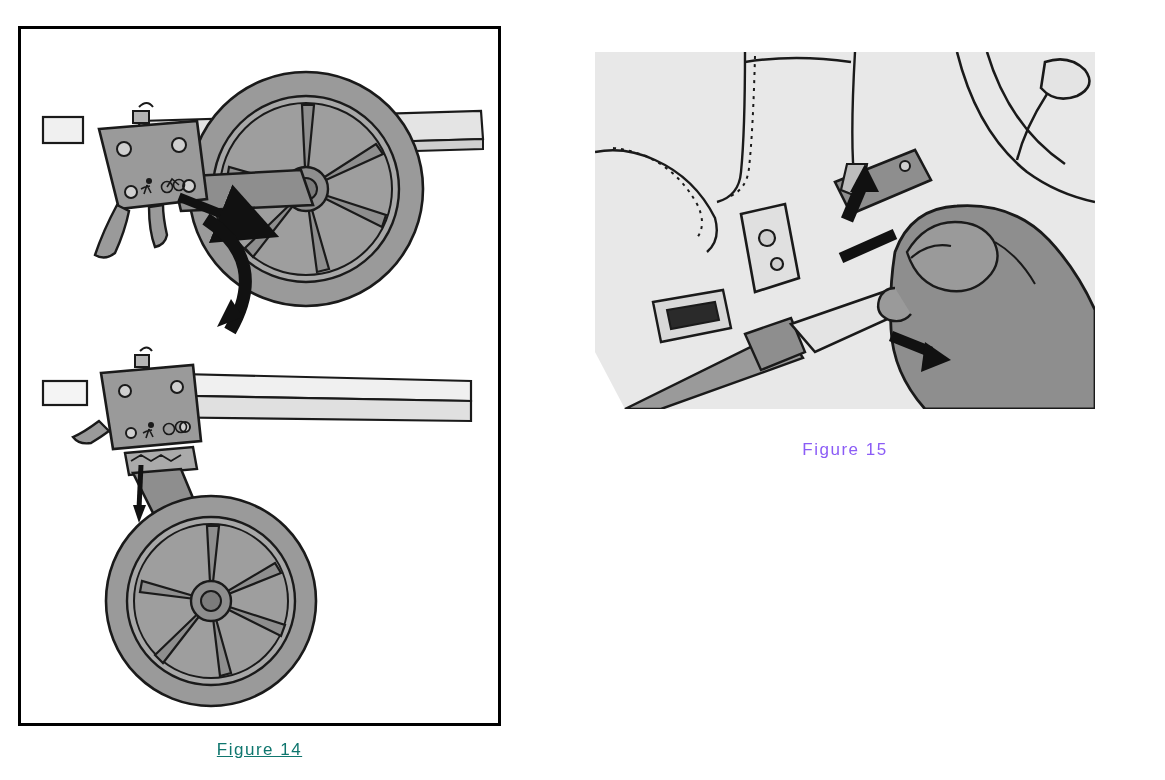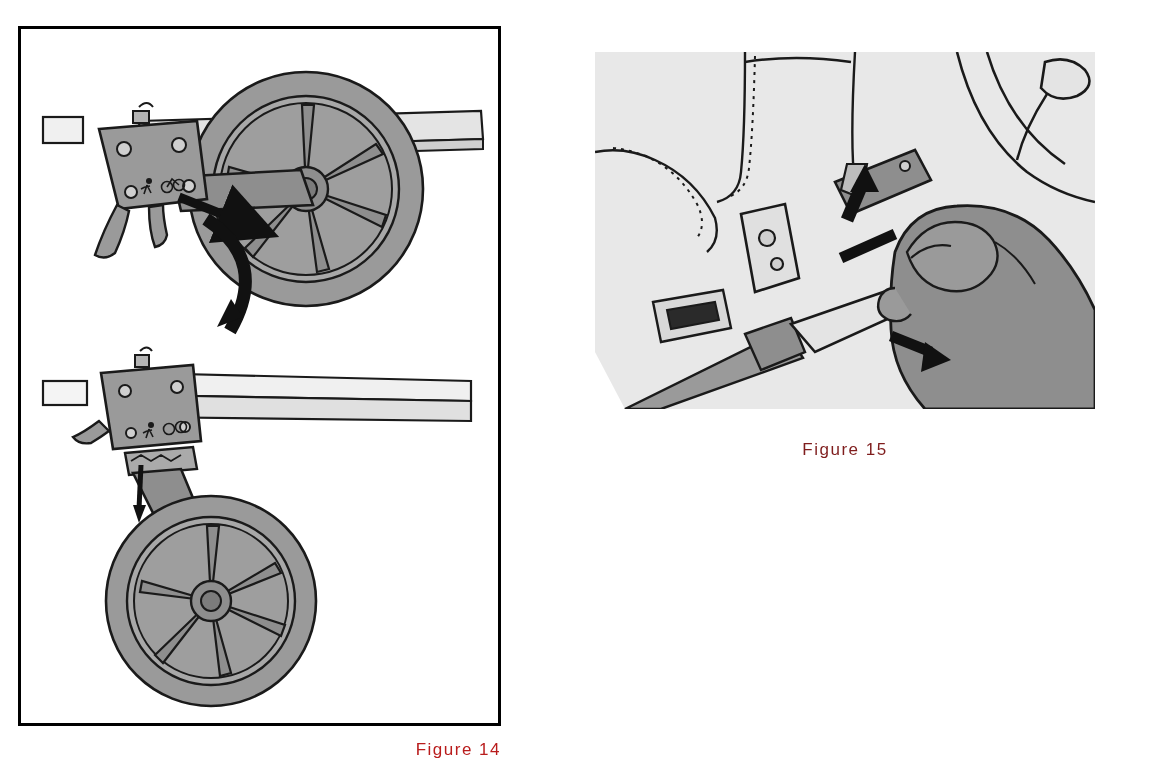--- a/index.html
+++ b/index.html
@@ -29,43 +29,44 @@
     height: 700px;
     border: 3px solid #000000;
     background: #ffffff;
     box-sizing: border-box;
   }
   .fig14-caption {
     position: absolute;
     left: 18px;
     top: 740px;
     width: 483px;
-    text-align: right;
+    text-align: center;
     font-size: 17px;
     letter-spacing: 1.5px;
-    color: #b91c1c;
+    color: #0f766e;
+    text-decoration: underline;
   }
 
   
   .fig15-art {
     position: absolute;
     left: 595px;
     top: 52px;
     width: 500px;
     height: 357px;
   }
   .fig15-caption {
     position: absolute;
     left: 595px;
     top: 440px;
     width: 500px;
     text-align: center;
     font-size: 17px;
     letter-spacing: 1.5px;
-    color: #7f1d1d;
+    color: #8b5cf6;
   }
 
   svg { display: block; }
 </style>
 </head>
 <body>
 
 <div class="page">
 
   <div class="fig14-box">

